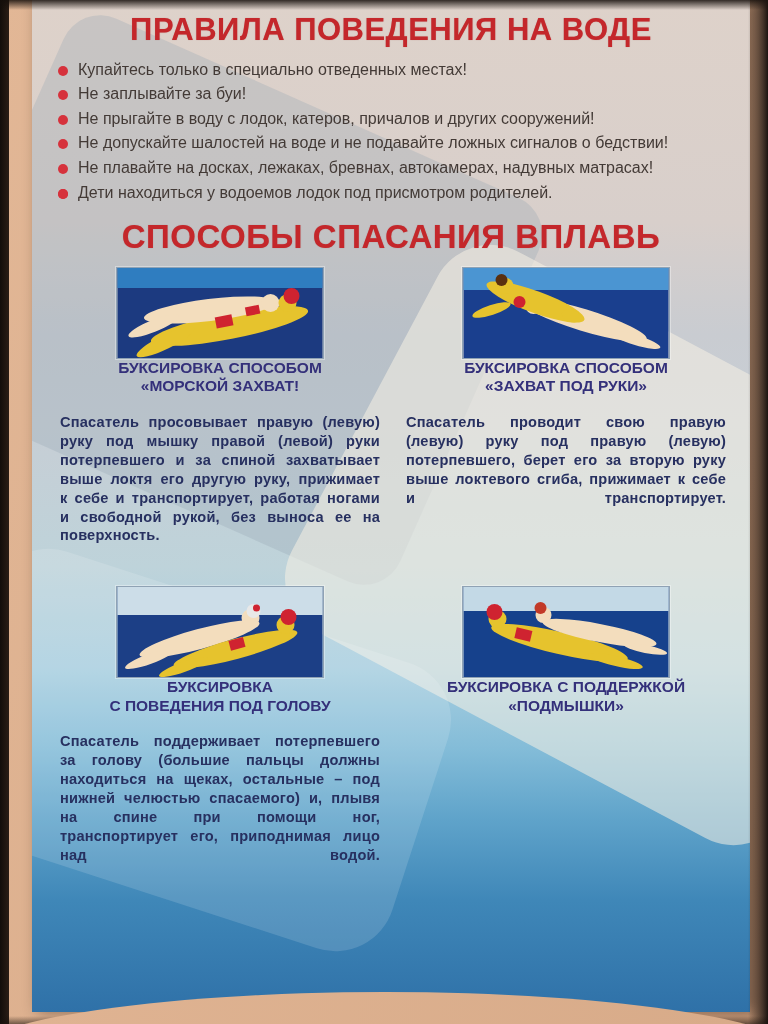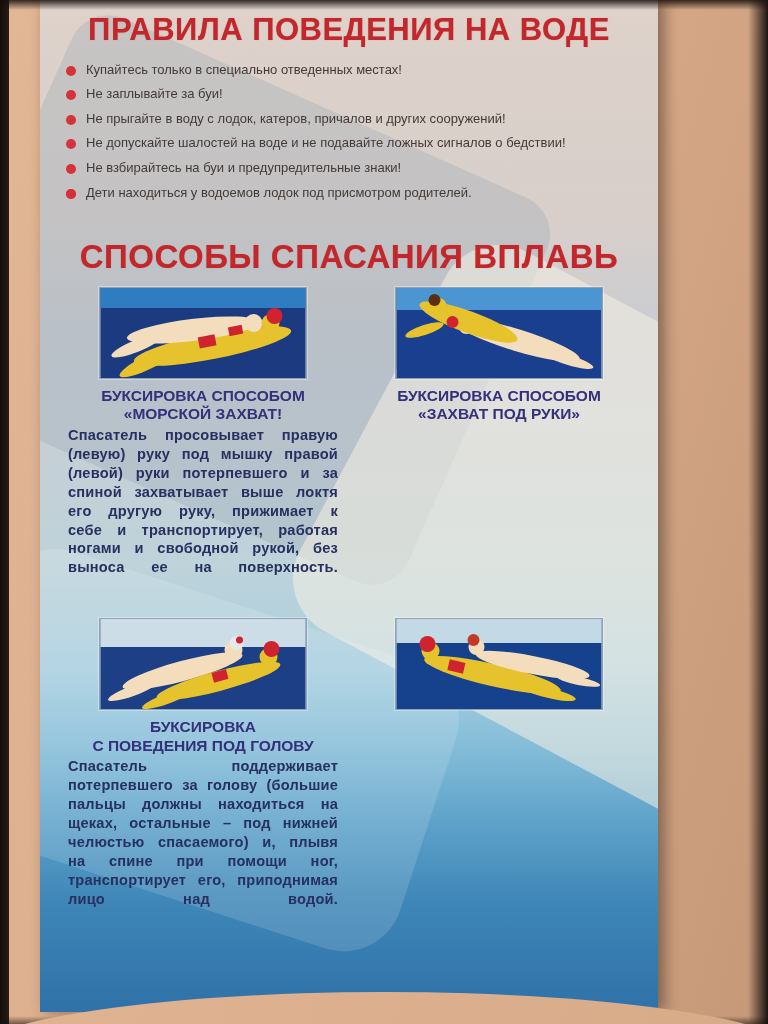--- a/index.html
+++ b/index.html
@@ -9,21 +9,21 @@
   .edge-left{position:absolute;left:0;top:0;width:9px;height:100%;
              background:linear-gradient(to right,#120d0a,#2a1d15);}
   .edge-top{position:absolute;left:0;top:0;width:100%;height:10px;
             background:linear-gradient(to bottom,rgba(20,14,10,.85),rgba(20,14,10,0));}
   .edge-right{position:absolute;right:0;top:0;width:20px;height:100%;
               background:linear-gradient(to left,#1c1410,rgba(28,20,16,0));}
   .edge-bottom{position:absolute;left:0;bottom:0;width:100%;height:8px;
                background:linear-gradient(to top,rgba(25,17,12,.55),rgba(25,17,12,0));}
 
   
-  .poster{position:absolute;left:40px;top:0;width:618px;height:1012px;
+  .poster{position:absolute;left:32px;top:0;width:718px;height:1012px;
           background:linear-gradient(to bottom,
             #ded2ca 0%, #d8cfcb 22%, #c9ccd1 33%, #c7ced5 42%,
             #bed3da 56%, #a9cfe0 66%, #83bcd8 74%, #5fa3ca 81%,
             #3f87b8 89%, #2f71a8 100%);
           box-shadow:6px 0 14px rgba(30,20,14,.45);
           overflow:hidden;}
   .wedge{position:absolute;pointer-events:none;}
   .wedge.w1{left:-60px;top:90px;width:520px;height:420px;background:rgba(150,166,178,.30);
             transform:rotate(24deg);border-radius:40px;}
   .wedge.w2{left:300px;top:330px;width:560px;height:430px;background:rgba(246,240,228,.55);
@@ -34,37 +34,37 @@
                background:linear-gradient(105deg,#e0b493,#d7aa88);
                border-radius:50% 50% 0 0/100% 100% 0 0;z-index:5;}
 
   .content{position:relative;z-index:2;}
 
   
   .main-title{margin:14px 8px 12px;text-align:center;
               font-size:31px;line-height:1.05;font-weight:800;letter-spacing:.5px;
               color:#c4272b;text-shadow:0 0 1px rgba(140,20,20,.35);}
   .rules-list{list-style:none;margin:0;padding:0 28px 0 24px;
-              font-size:13px;line-height:22.6px;color:#433a36;font-weight:500;}
+              font-size:16px;line-height:22.6px;color:#433a36;font-weight:500;}
   .rules-list li{position:relative;padding-left:22px;margin:0 0 2px;}
   .dot{position:absolute;left:2px;top:7px;width:10px;height:10px;border-radius:50%;
        background:#d6323c;}
 
   
-  .rescue-title{margin:36px 8px 14px;text-align:center;
+  .rescue-title{margin:16px 8px 14px;text-align:center;
                 font-size:33px;line-height:1.0;font-weight:800;letter-spacing:.5px;
                 color:#c4272b;text-shadow:0 0 1px rgba(140,20,20,.35);}
   .methods{display:grid;grid-template-columns:1fr 1fr;column-gap:26px;row-gap:22px;
            padding:0 24px 0 28px;}
   .method{display:flex;flex-direction:column;align-items:center;}
   .fig{width:206px;height:90px;border:1px solid #8fa2b4;box-shadow:0 0 0 1px rgba(255,255,255,.35);
        display:block;}
-  .method-caption{margin-top:8px;text-align:center;white-space:pre-line;
+  .method-caption{text-align:center;white-space:pre-line;
                   font-size:15.5px;line-height:1.18;font-weight:800;color:#34307a;}
-  .method-desc{margin-top:2px;width:100%;text-align:justify;
+  .method-desc{margin-top:17px;width:100%;text-align:justify;
                font-size:14.6px;line-height:1.3;font-weight:700;color:#273060;
                letter-spacing:.2px;word-spacing:2.5px;}
   .method-desc::after{content:"";display:inline-block;width:100%;}
 </style>
 </head>
 <body>
 
 <div class="photo">
   <div class="poster">
     <div class="wedge w1"></div>
@@ -72,21 +72,21 @@
     <div class="wedge w3"></div>
 
     <div class="content">
       <h1 class="main-title">ПРАВИЛА ПОВЕДЕНИЯ НА ВОДЕ</h1>
 
       <ul class="rules-list">
         <li><span class="dot"></span><span>Купайтесь только в специально отведенных местах!</span></li>
         <li><span class="dot"></span><span>Не заплывайте за буи!</span></li>
         <li><span class="dot"></span><span>Не прыгайте в воду с лодок, катеров, причалов и других сооружений!</span></li>
         <li><span class="dot"></span><span>Не допускайте шалостей на воде и не подавайте ложных сигналов о бедствии!</span></li>
-        <li><span class="dot"></span><span>Не взбирайтесь на буи и предупредительные знаки!</span></li>
+        <li><span class="dot"></span><span>Не плавайте на досках, лежаках, бревнах, автокамерах, надувных матрасах!</span></li>
         <li><span class="dot"></span></li>
         <li><span class="dot"></span><span>Дети находиться у водоемов лодок под присмотром родителей.</span></li>
       </ul>
 
       <h2 class="rescue-title">СПОСОБЫ СПАСАНИЯ ВПЛАВЬ</h2>
 
       <div class="methods">
 
         <div class="method">
           <svg class="fig" viewBox="0 0 205 90" xmlns="http://www.w3.org/2000/svg">
@@ -116,20 +116,21 @@
             <circle cx="70" cy="38" r="8" fill="#f3ddbd"></circle>
             <ellipse cx="72" cy="34" rx="52" ry="11" fill="#e6c32d" transform="rotate(20 72 34)"></ellipse>
             <ellipse cx="28" cy="42" rx="20" ry="5" fill="#e6c32d" transform="rotate(-18 28 42)"></ellipse>
             <circle cx="42" cy="18" r="8" fill="#e6c32d"></circle>
             <circle cx="38" cy="12" r="6" fill="#5a3010"></circle>
             <circle cx="56" cy="34" r="6" fill="#cf2330"></circle>
             <ellipse cx="108" cy="48" rx="10" ry="6" fill="#e6c32d" transform="rotate(17 108 48)"></ellipse>
           </svg>
           <div class="method-caption">БУКСИРОВКА СПОСОБОМ
 «ЗАХВАТ ПОД РУКИ»</div>
+          <div class="method-desc">Спасатель проводит свою правую (левую) руку под правую (левую) потерпевшего, берет его за вторую руку выше локтевого сгиба, прижимает к себе и транспортирует.</div>
         </div>
 
         <div class="method">
           <svg class="fig" viewBox="0 0 205 90" xmlns="http://www.w3.org/2000/svg">
             <rect width="205" height="90" fill="#1c3f86"></rect>
             <rect width="205" height="28" fill="#ccdde8"></rect>
             <ellipse cx="82" cy="52" rx="62" ry="10" fill="#f3ddbd" transform="rotate(-15 82 52)"></ellipse>
             <ellipse cx="32" cy="72" rx="26" ry="5" fill="#f3ddbd" transform="rotate(-20 32 72)"></ellipse>
             <circle cx="133" cy="31" r="9" fill="#f3ddbd"></circle>
             <circle cx="136" cy="24" r="7" fill="#e8e8e8"></circle>
@@ -152,20 +153,22 @@
             <ellipse cx="96" cy="56" rx="70" ry="11" fill="#e6c32d" transform="rotate(13 96 56)"></ellipse>
             <ellipse cx="152" cy="74" rx="28" ry="5" fill="#e6c32d" transform="rotate(13 152 74)"></ellipse>
             <circle cx="34" cy="32" r="9" fill="#e6c32d"></circle>
             <circle cx="31" cy="25" r="8" fill="#cf2330"></circle>
             <rect x="52" y="42" width="16" height="11" fill="#cf2330" transform="rotate(13 60 47)"></rect>
             <ellipse cx="136" cy="46" rx="58" ry="9" fill="#f3ddbd" transform="rotate(11 136 46)"></ellipse>
             <ellipse cx="182" cy="62" rx="22" ry="4" fill="#f3ddbd" transform="rotate(11 182 62)"></ellipse>
             <circle cx="80" cy="28" r="8" fill="#f3ddbd"></circle>
             <circle cx="77" cy="21" r="6" fill="#c23a28"></circle>
           </svg>
+          <div class="method-caption">БУКСИРОВКА С ПОДДЕРЖКОЙ
+«ПОДМЫШКИ»</div>
         </div>
 
       </div>
     </div>
   </div>
 
   <div class="table-curve"></div>
   <div class="edge-left"></div>
   <div class="edge-top"></div>
   <div class="edge-right"></div>

